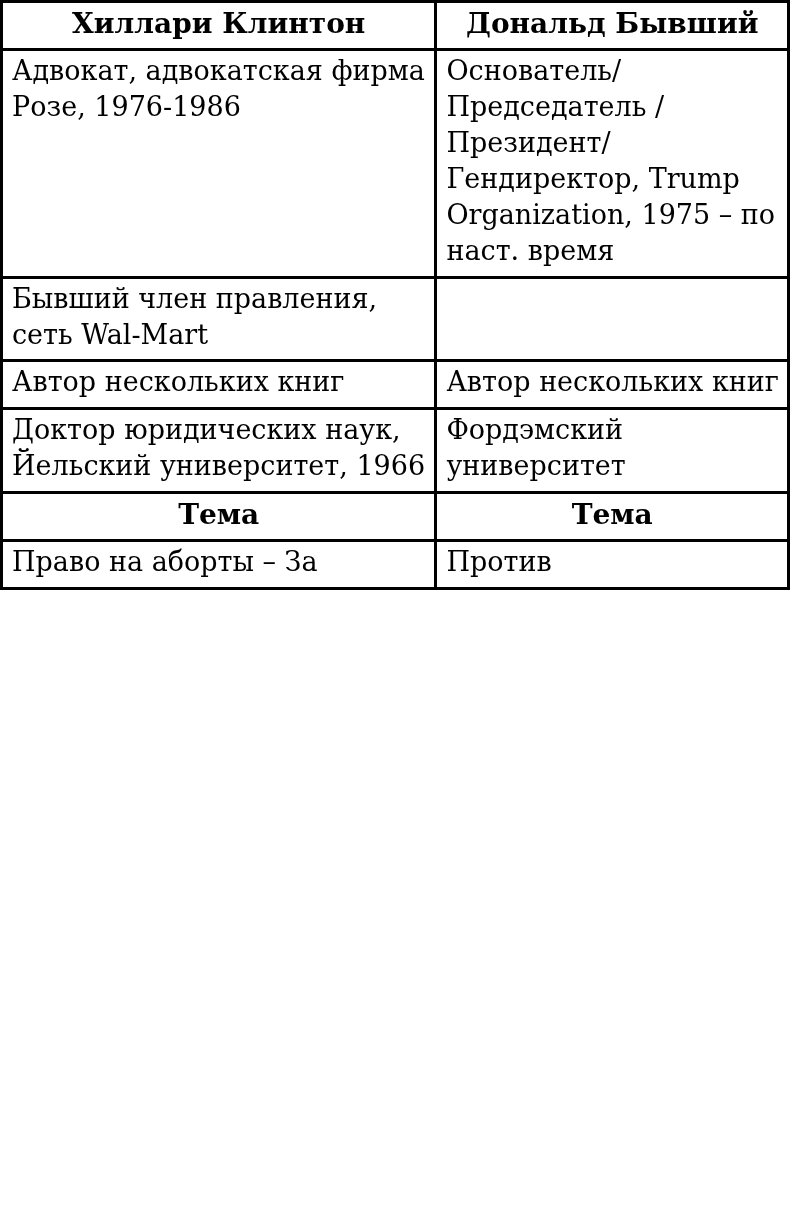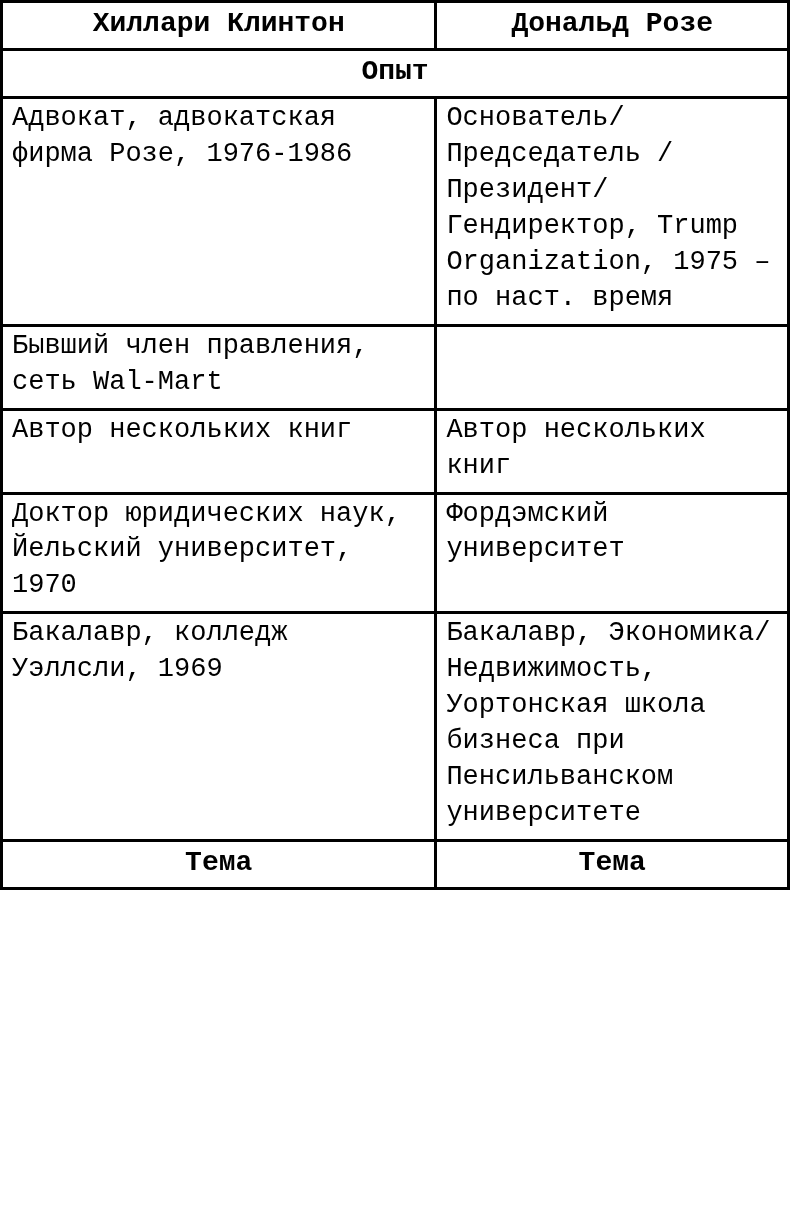--- a/index.html
+++ b/index.html
@@ -21,21 +21,20 @@
     table-layout: fixed;
   }
   table.cmp td {
     border: 3px solid #000000;
     padding: 2px 8px 7px 9px;
     font-size: 27px;
     line-height: 1.33;
     vertical-align: top;
     word-wrap: break-word;
     overflow-wrap: break-word;
-    font-family: Liberation Mono, monospace;
   }
   col.col-left  { width: 55.2%; }
   col.col-right { width: 44.8%; }
   tr.head-row td, tr.section-row td, tr.subhead-row td {
     text-align: center;
     font-weight: bold;
     font-size: 28px;
     padding: 2px 6px 6px 6px;
   }
 </style>
@@ -45,49 +44,46 @@
 <div class="page">
   <table class="cmp">
     <colgroup>
       <col class="col-left">
       <col class="col-right">
     </colgroup>
 
     <tbody>
         <tr class="head-row">
       <td>Хиллари Клинтон</td>
-      <td>Дональд Розе</td>
+      <td>Дональд Бывший</td>
     </tr>
 
-    <tr class="section-row">
-      <td colspan="2">Опыт</td>
-    </tr>
 
     <tr>
       <td>Адвокат, адвокатская фирма Розе, 1976-1986</td>
       <td>Основатель/ Председатель / Президент/ Гендиректор, Trump Organization, 1975 – по наст. время</td>
     </tr>
     <tr>
       <td>Бывший член правления, сеть Wal-Mart</td>
       <td></td>
     </tr>
     <tr>
       <td>Автор нескольких книг</td>
       <td>Автор нескольких книг</td>
     </tr>
 
     <tr>
-      <td>Доктор юридических наук, Йельский университет, 1970</td>
+      <td>Доктор юридических наук, Йельский университет, 1966</td>
       <td>Фордэмский университет</td>
-    </tr>
-    <tr>
-      <td>Бакалавр, колледж Уэллсли, 1969</td>
-      <td>Бакалавр, Экономика/ Недвижимость, Уортонская школа бизнеса при Пенсильванском университете</td>
     </tr>
 
     <tr class="subhead-row">
       <td>Тема</td>
       <td>Тема</td>
+    </tr>
+    <tr>
+      <td>Право на аборты – За</td>
+      <td>Против</td>
     </tr>
 
   </tbody>
     </table>
 </div>
 
 </body></html>

